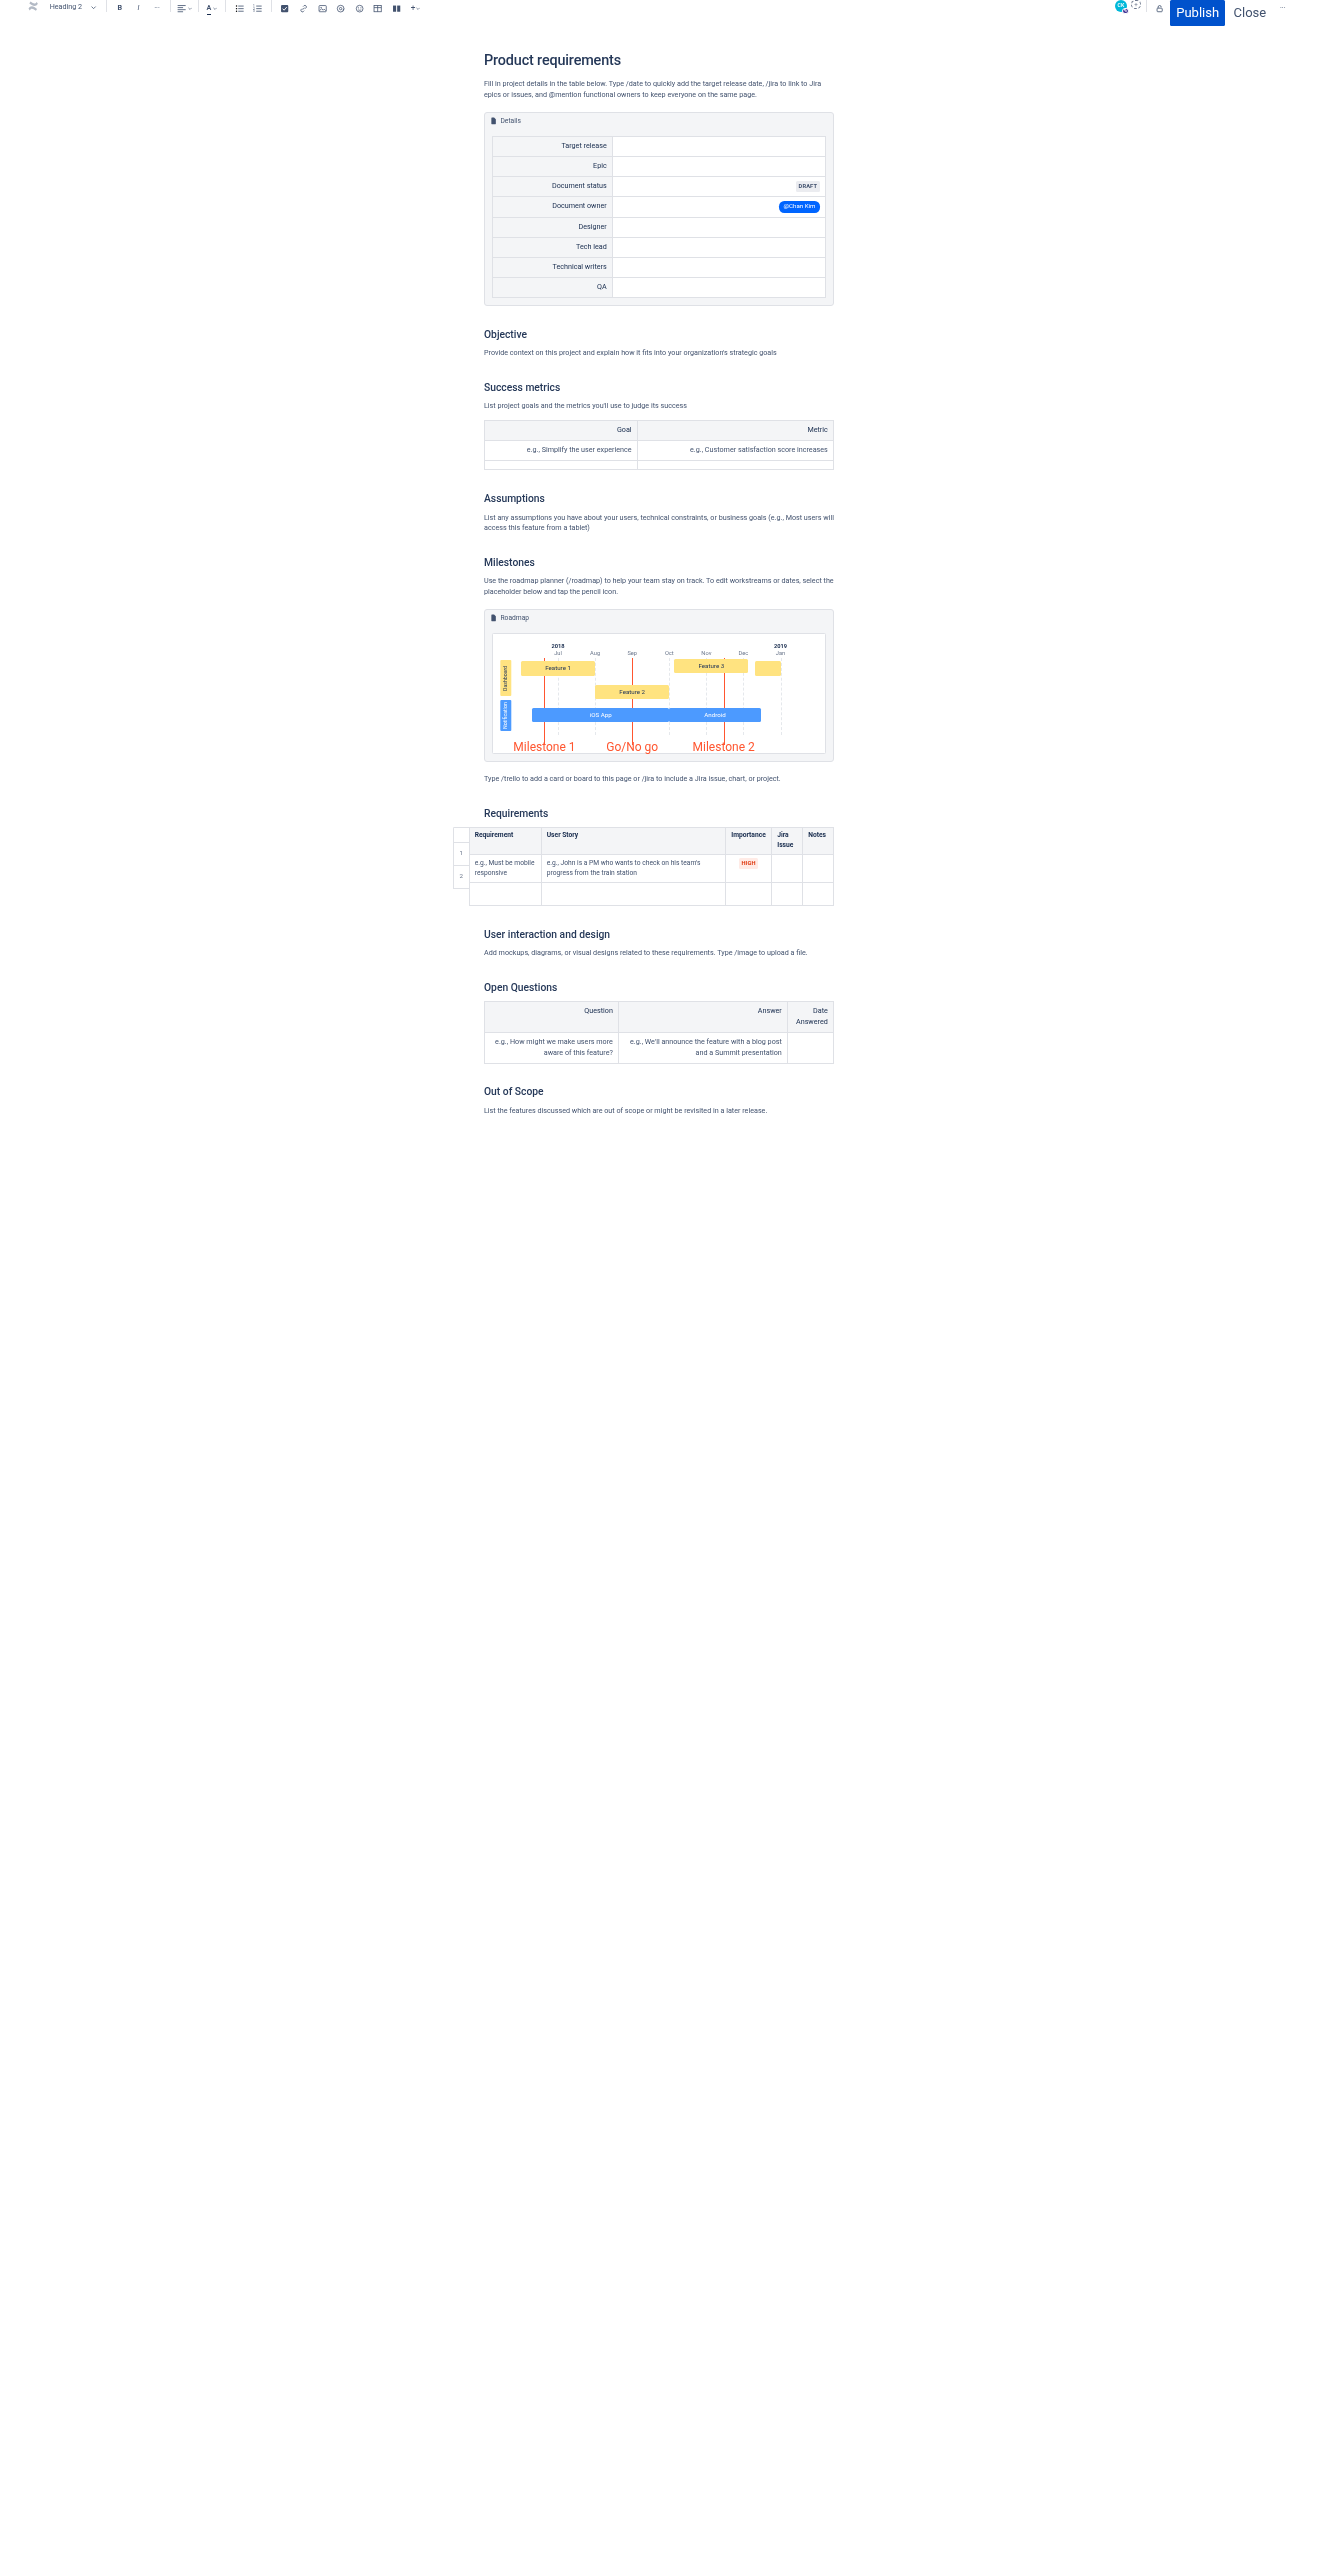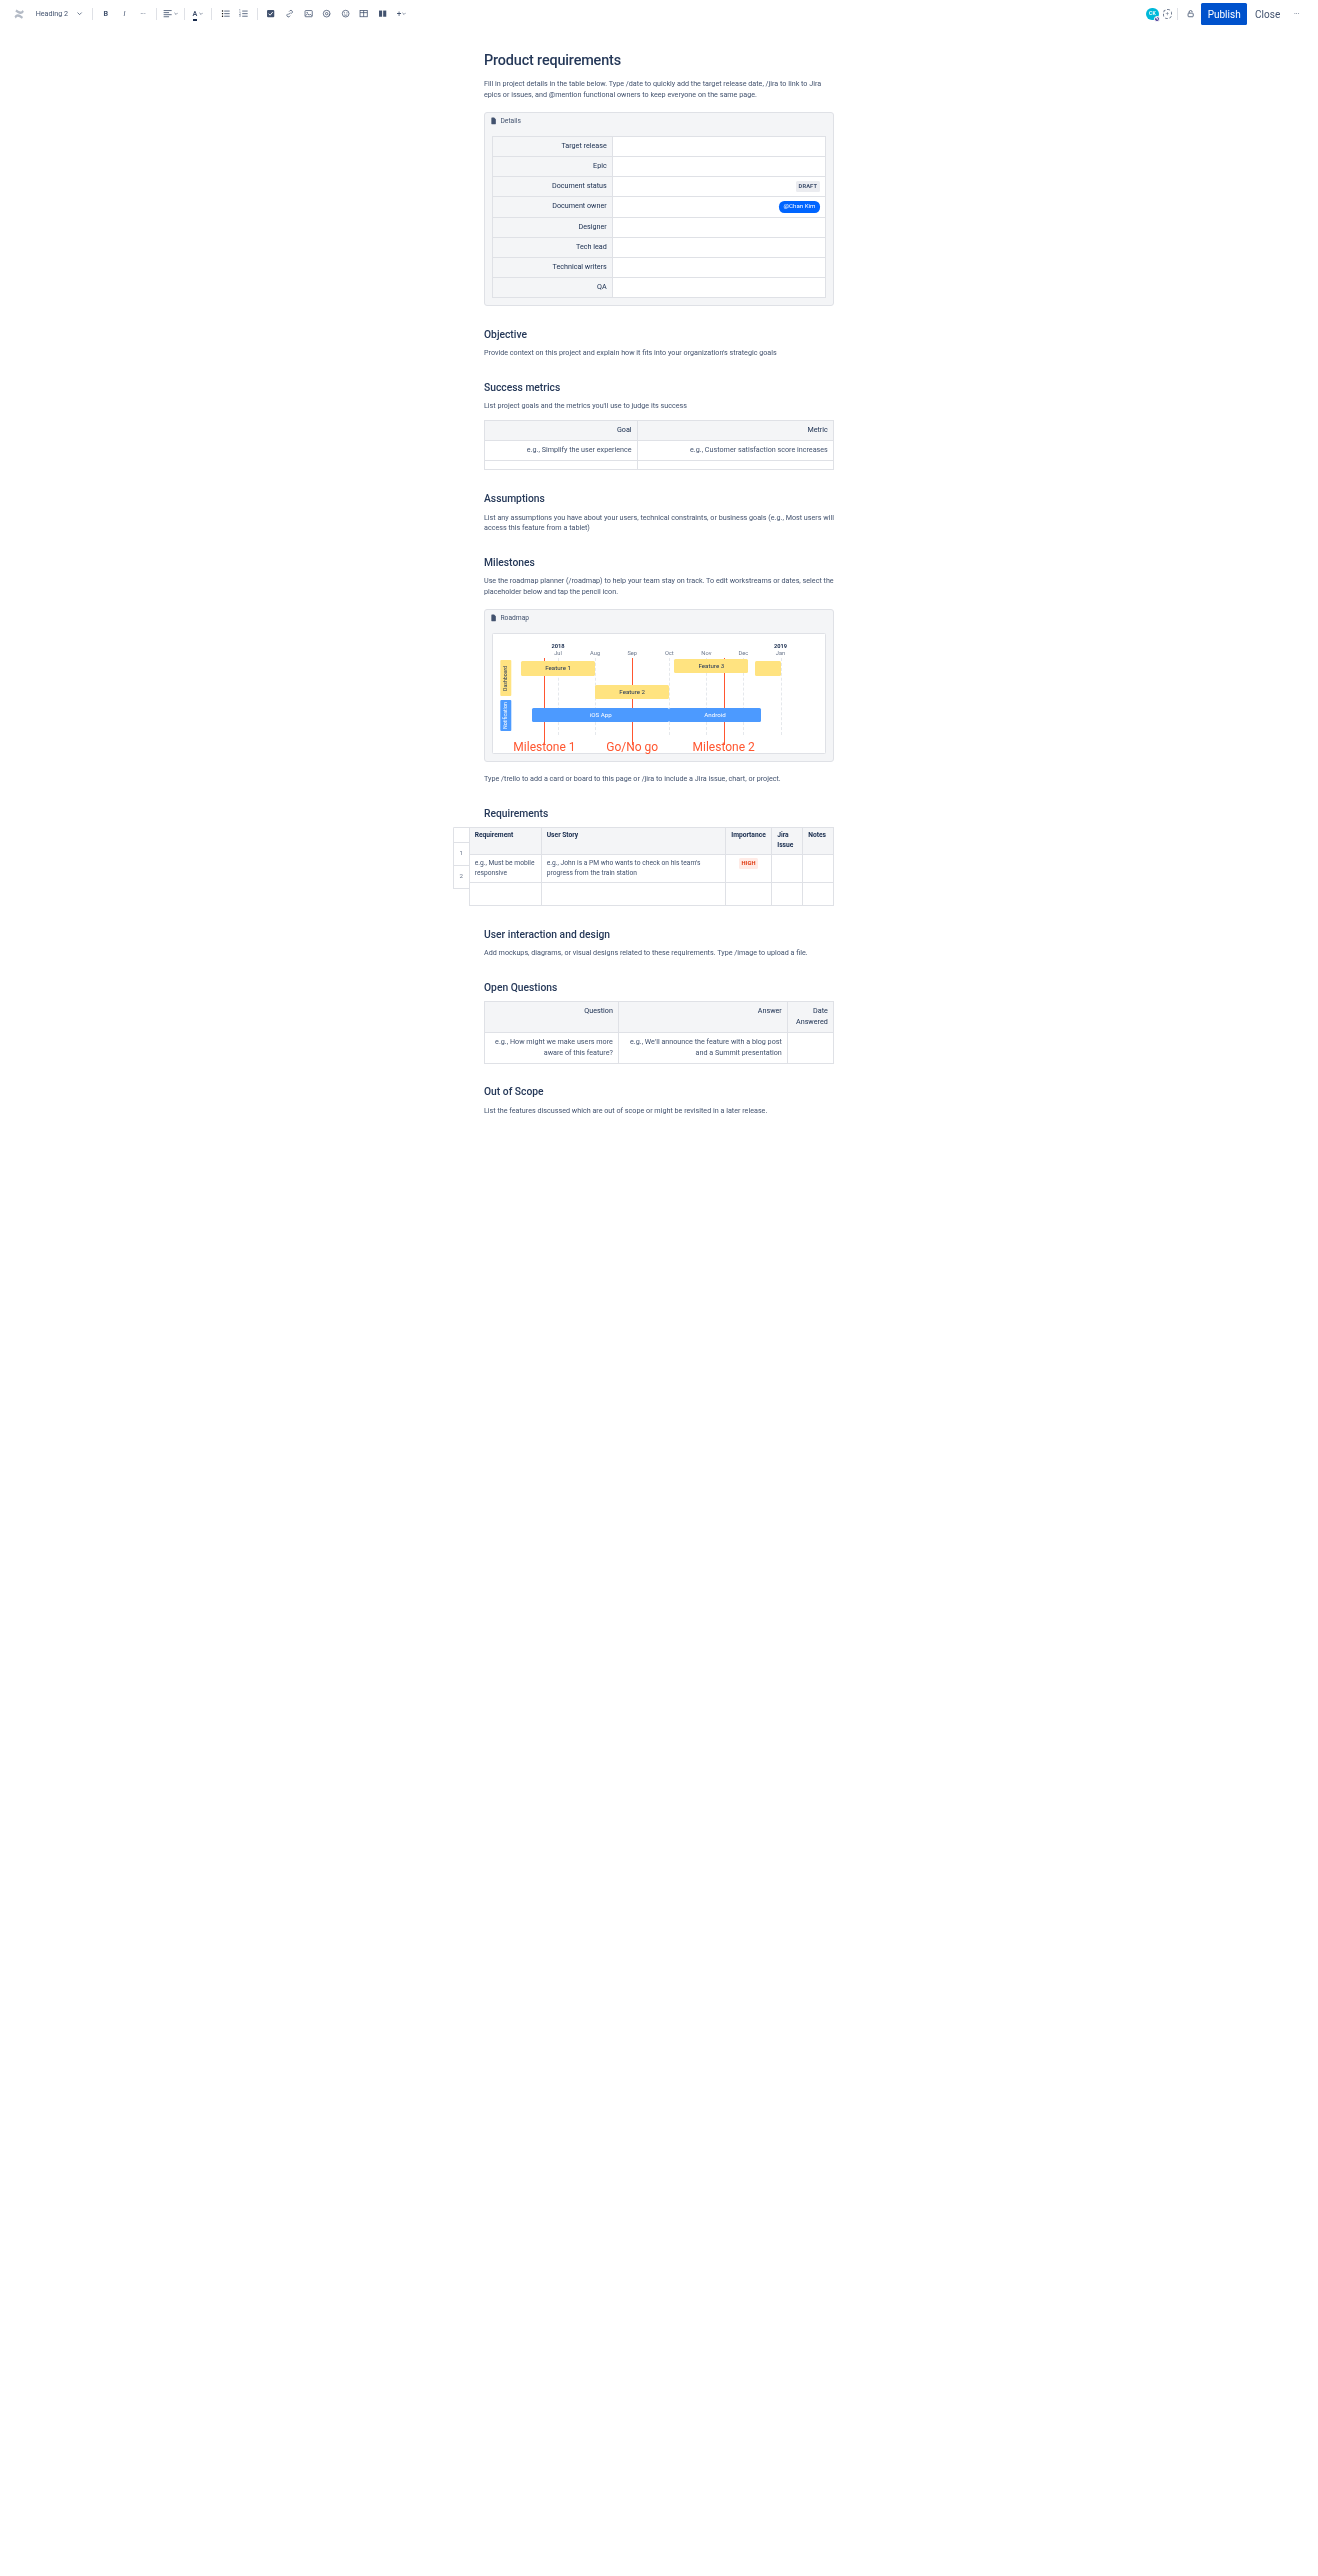--- a/index.html
+++ b/index.html
@@ -10,40 +10,40 @@
     --grey-bg:#F4F5F7;
     --brand:#0052CC;
     --pill:#0065FF;
     --heading:#253858;
     font-family:-apple-system,BlinkMacSystemFont,"Segoe UI",Roboto,Helvetica,Arial,sans-serif;
   }
   *{box-sizing:border-box}
   body{margin:0;background:#fff;color:var(--ink);font-size:7.2px;line-height:1.5}
   
   .toolbar{
-    position:relative;height:29px;display:flex;align-items:center;
-    padding:0 13px;gap:2.1px;border-bottom:0.5px solid #fff;
+    position:relative;height:29px;display:flex;align-items:flex-start;
+    padding:0 27px;gap:2.1px;border-bottom:0.5px solid #fff;
   }
   .logo{width:12.4px;height:12.4px;display:flex;align-items:center;justify-content:center;margin-right:4.1px;color:#B3BAC5}
   .logo svg{width:12.4px;height:12.4px}
   .select{
     display:inline-flex;align-items:center;gap:9.3px;padding:2.1px 4.1px;border-radius:1.5px;
     color:var(--body);font-size:7.2px;cursor:pointer
   }
   .tbtn{
     width:16.5px;height:16.5px;display:inline-flex;align-items:center;justify-content:center;
     border-radius:1.5px;color:var(--body);cursor:pointer
   }
   .tbtn svg{width:9.3px;height:9.3px}
   .vsep{width:0.5px;height:12.4px;background:var(--border);margin:0 3.1px}
   .spacer{flex:1}
   .avatar{width:12.4px;height:12.4px;border-radius:50%;background:#00B8D9;color:#fff;font-size:5.2px;font-weight:600;display:flex;align-items:center;justify-content:center;position:relative}
   .avatar .badge{position:absolute;right:-1.5px;bottom:-1.5px;width:6.2px;height:6.2px;border-radius:50%;background:#403294;border:1px solid #fff;display:flex;align-items:center;justify-content:center;color:#fff;font-size:4.1px;font-weight:700}
   .addpeople{width:9.3px;height:9.3px;border-radius:50%;border:0.5px dashed var(--muted);display:flex;align-items:center;justify-content:center;color:var(--muted);font-size:6.2px;margin-left:2.1px;cursor:pointer}
-  .btn{padding:3.1px 6.2px;border-radius:1.5px;cursor:pointer;font-size:10px}
+  .btn{padding:3.1px 6.2px;border-radius:1.5px;cursor:pointer;font-size:13px}
   .btn.primary{background:var(--brand);color:#fff}
   .btn.subtle{color:var(--body)}
   
   .page{max-width:350px;margin:0 auto;padding:8.2px 0 62px}
   h1{font-size:14.4px;font-weight:500;color:var(--heading);margin:12.4px 0 8.2px;letter-spacing:-.01em}
   h2{font-size:10.3px;font-weight:500;color:var(--heading);margin:20.6px 0 6.2px}
   p.desc{color:var(--body);margin:4.1px 0 8.2px}
   
   .panel{border:0.5px solid var(--border);border-radius:3px;background:var(--grey-bg);margin:11px 0}
   .panel-head{display:flex;align-items:center;gap:3.1px;padding:3.1px 5.2px;color:var(--body);font-size:6.7px}

